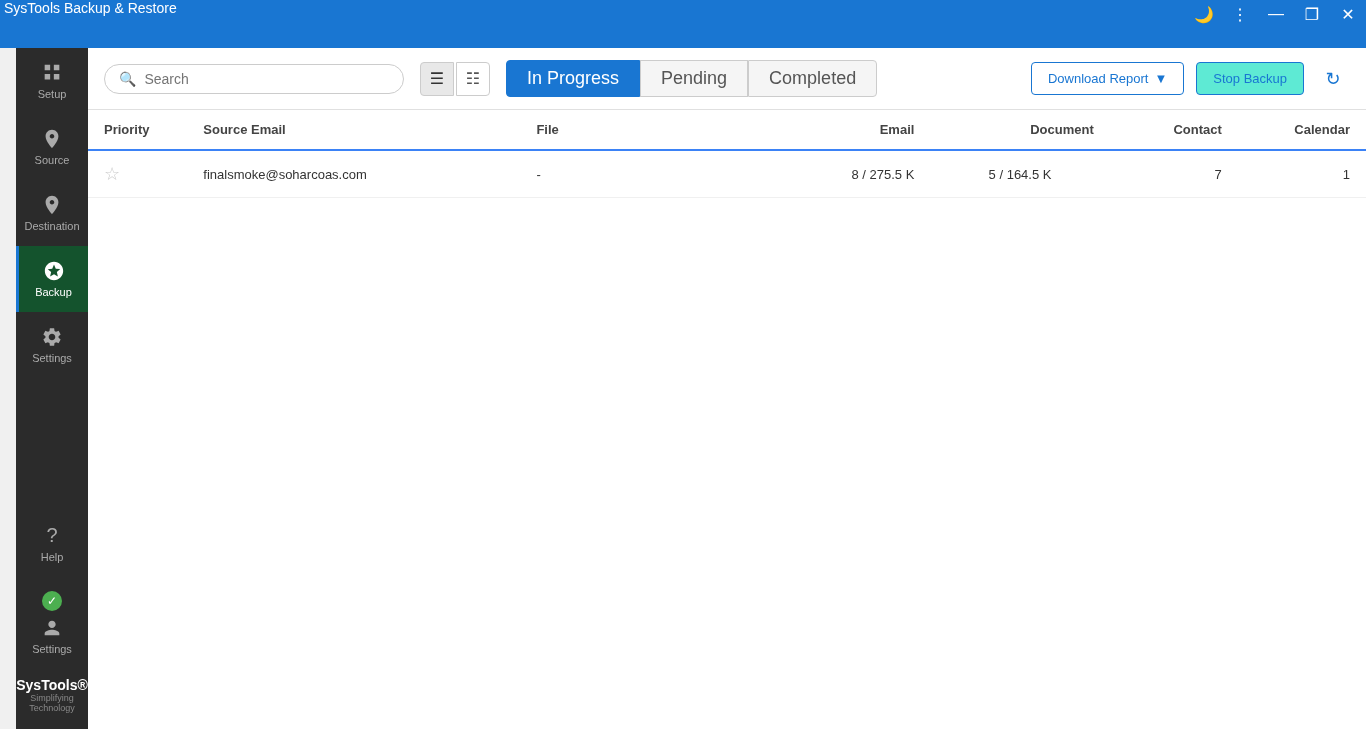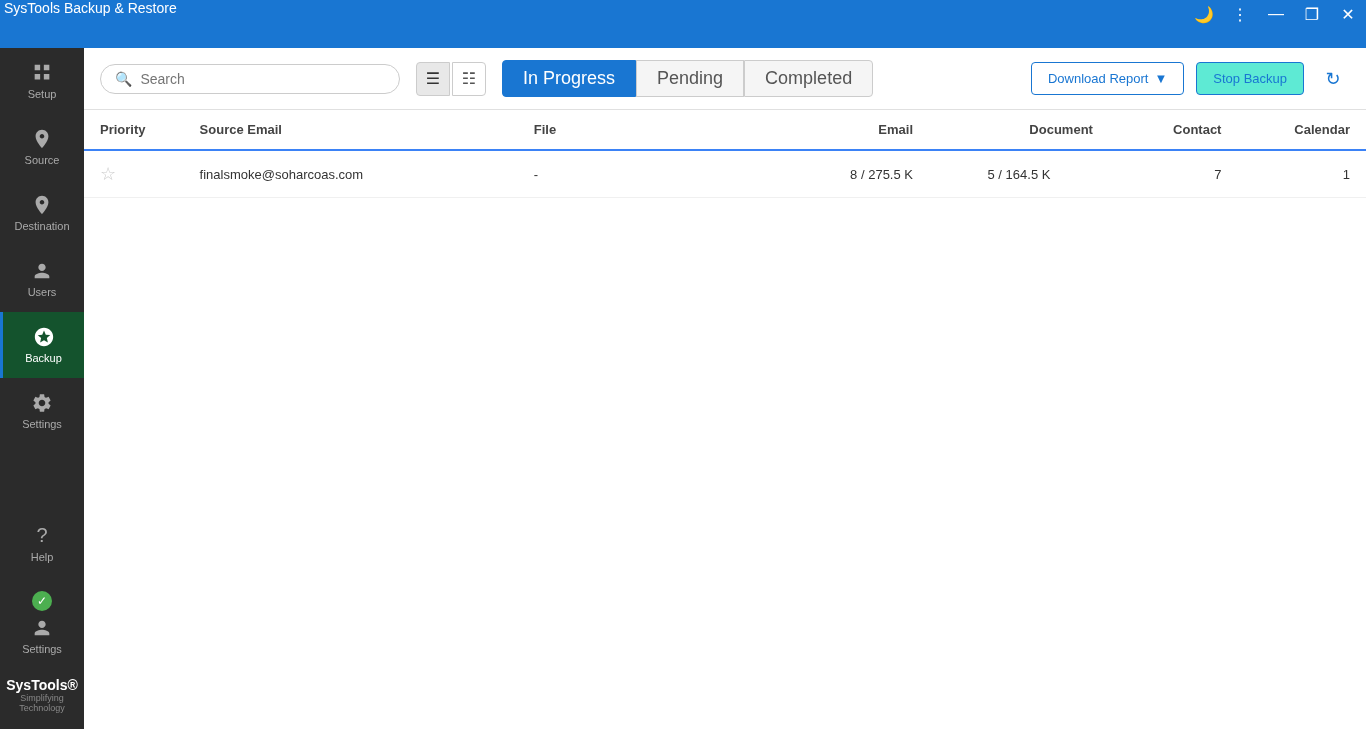--- a/index.html
+++ b/index.html
@@ -40,27 +40,28 @@
 
     
     .app-body {
       display: flex;
       flex: 1;
       overflow: hidden;
     }
 
     
     .sidebar {
-      width: 84px;
+      width: 72px;
       background: #2b2b2b;
       display: flex;
       flex-direction: column;
       align-items: center;
       padding: 0;
       flex-shrink: 0;
+      margin-left: 16px;
     }
     .sidebar-item {
       width: 100%;
       display: flex;
       flex-direction: column;
       align-items: center;
       justify-content: center;
       padding: 14px 0;
       cursor: pointer;
       color: #aaa;
@@ -242,26 +243,20 @@
       <svg viewBox="0 0 24 24">
           <path d="M12 2C8.13 2 5 5.13 5 9c0 5.25 7 13 7 13s7-7.75 7-13c0-3.87-3.13-7-7-7zm0 9.5c-1.38 0-2.5-1.12-2.5-2.5s1.12-2.5 2.5-2.5 2.5 1.12 2.5 2.5-1.12 2.5-2.5 2.5z"></path>
         </svg>
       <span>Source</span>
     </div>
     <div class="sidebar-item">
       <svg viewBox="0 0 24 24">
           <path d="M12 2C8.13 2 5 5.13 5 9c0 5.25 7 13 7 13s7-7.75 7-13c0-3.87-3.13-7-7-7zm0 9.5c-1.38 0-2.5-1.12-2.5-2.5s1.12-2.5 2.5-2.5 2.5 1.12 2.5 2.5-1.12 2.5-2.5 2.5z"></path>
         </svg>
       <span>Destination</span>
-    </div>
-    <div class="sidebar-item">
-      <svg viewBox="0 0 24 24">
-          <path d="M12 12c2.21 0 4-1.79 4-4s-1.79-4-4-4-4 1.79-4 4 1.79 4 4 4zm0 2c-2.67 0-8 1.34-8 4v2h16v-2c0-2.66-5.33-4-8-4z"></path>
-        </svg>
-      <span>Users</span>
     </div>
     <div class="sidebar-item active">
       <svg viewBox="0 0 24 24">
           <path d="M11.99 2C6.47 2 2 6.48 2 12s4.47 10 9.99 10C17.52 22 22 17.52 22 12S17.52 2 11.99 2zm4.24 16L12 15.45 7.77 18l1.12-4.81-3.73-3.23 4.92-.42L12 5l1.92 4.53 4.92.42-3.73 3.23L16.23 18z"></path>
         </svg>
       <span>Backup</span>
     </div>
     <div class="sidebar-item">
       <svg viewBox="0 0 24 24">
           <path d="M19.14 12.94c.04-.3.06-.61.06-.94 0-.32-.02-.64-.07-.94l2.03-1.58c.18-.14.23-.41.12-.61l-1.92-3.32c-.12-.22-.37-.29-.59-.22l-2.39.96c-.5-.38-1.03-.7-1.62-.94l-.36-2.54c-.04-.24-.24-.41-.48-.41h-3.84c-.24 0-.43.17-.47.41l-.36 2.54c-.59.24-1.13.57-1.62.94l-2.39-.96c-.22-.08-.47 0-.59.22L2.74 8.87c-.12.21-.08.47.12.61l2.03 1.58c-.05.3-.09.63-.09.94s.02.64.07.94l-2.03 1.58c-.18.14-.23.41-.12.61l1.92 3.32c.12.22.37.29.59.22l2.39-.96c.5.38 1.03.7 1.62.94l.36 2.54c.05.24.24.41.48.41h3.84c.24 0 .44-.17.47-.41l.36-2.54c.59-.24 1.13-.56 1.62-.94l2.39.96c.22.08.47 0 .59-.22l1.92-3.32c.12-.22.07-.47-.12-.61l-2.01-1.58zM12 15.6c-1.98 0-3.6-1.62-3.6-3.6s1.62-3.6 3.6-3.6 3.6 1.62 3.6 3.6-1.62 3.6-3.6 3.6z"></path>

